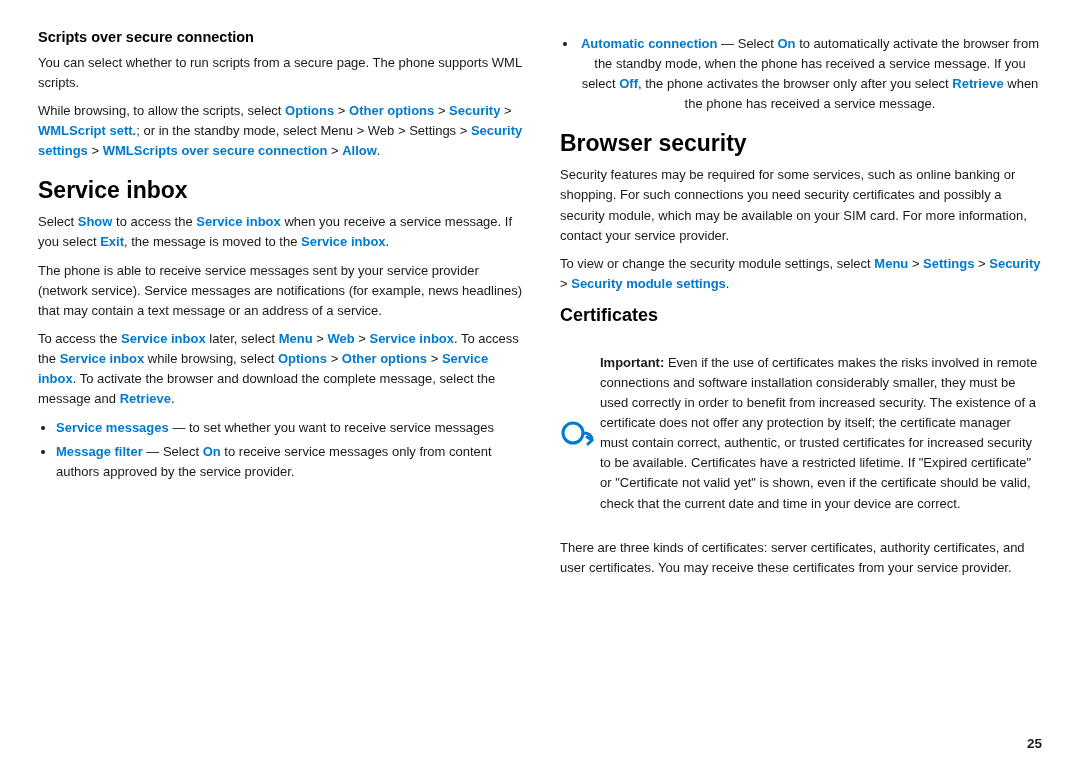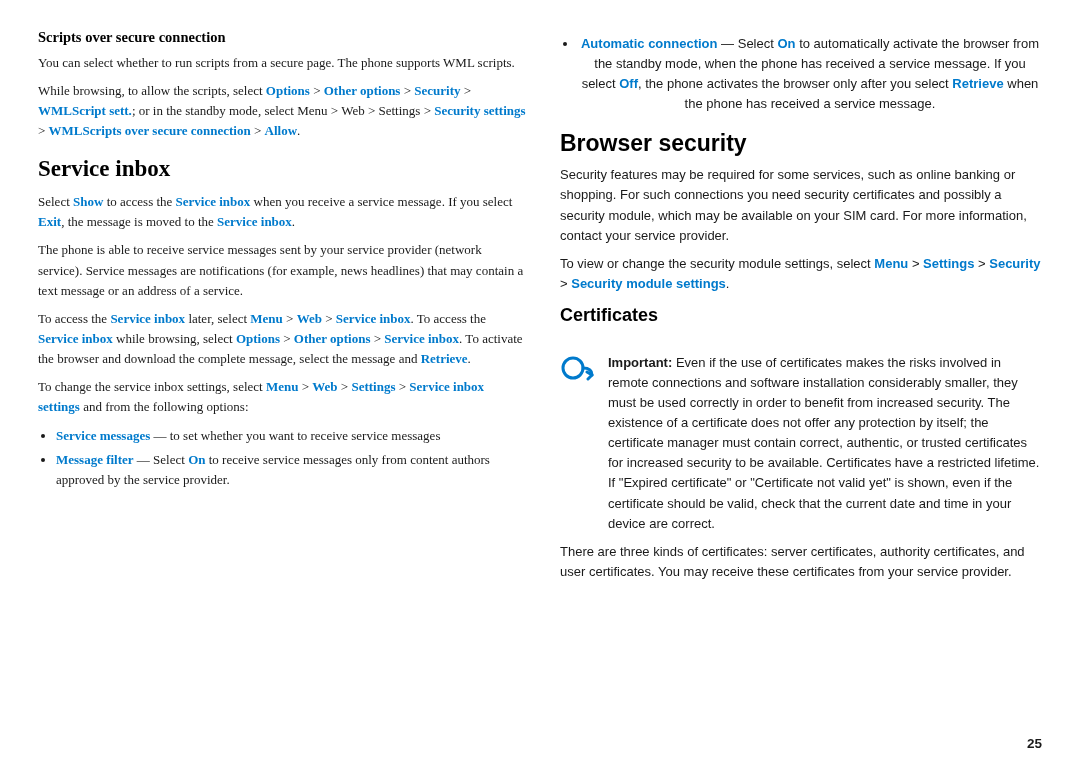--- a/index.html
+++ b/index.html
@@ -15,21 +15,20 @@
     .page {
       display: flex;
       width: 1080px;
       height: 779px;
       padding: 28px 38px 28px 38px;
       gap: 32px;
     }
     .left-col {
       flex: 0 0 490px;
       max-width: 490px;
-      font-family: Liberation Serif, serif;
     }
     .right-col {
       flex: 1;
     }
     h2 {
       font-size: 19px;
       font-weight: 700;
       margin-bottom: 8px;
       color: #000;
       line-height: 1.25;
@@ -68,23 +67,23 @@
     .page-number {
       position: absolute;
       bottom: 28px;
       right: 38px;
       font-size: 13.5px;
       font-weight: 700;
       color: #1a1a1a;
     }
     .cert-para {
       display: flex;
-      align-items: flex-start;
-      gap: 12px;
-      margin-bottom: 8px;
+      align-items: center;
+      gap: 4px;
+      margin-bottom: 24px;
     }
     .cert-icon-wrap {
       flex-shrink: 0;
       width: 36px;
       margin-top: 2px;
     }
   </style>
 </head>
 <body>
 
@@ -98,23 +97,20 @@
       <span>While browsing, to allow the scripts, select </span><span class="blue bold">Options</span><span> &gt; </span><span class="blue bold">Other options</span><span> &gt; </span><span class="blue bold">Security</span><span> &gt; </span><span class="blue bold">WMLScript sett.</span><span>; or in the standby mode, select Menu &gt; Web &gt; Settings &gt; </span><span class="blue bold">Security settings</span><span> &gt; </span><span class="blue bold">WMLScripts over secure connection</span><span> &gt; </span><span class="blue bold">Allow</span><span>.</span>
     </p>
 
     <h2 class="section-title">Service inbox</h2>
     <p>
       <span>Select </span><span class="blue bold">Show</span><span> to access the </span><span class="blue bold">Service inbox</span><span> when you receive a service message. If you select </span><span class="blue bold">Exit</span><span>, the message is moved to the </span><span class="blue bold">Service inbox</span><span>.</span>
     </p>
     <p>The phone is able to receive service messages sent by your service provider (network service). Service messages are notifications (for example, news headlines) that may contain a text message or an address of a service.</p>
     <p>
       <span>To access the </span><span class="blue bold">Service inbox</span><span> later, select </span><span class="blue bold">Menu</span><span> &gt; </span><span class="blue bold">Web</span><span> &gt; </span><span class="blue bold">Service inbox</span><span>. To access the </span><span class="blue bold">Service inbox</span><span> while browsing, select </span><span class="blue bold">Options</span><span> &gt; </span><span class="blue bold">Other options</span><span> &gt; </span><span class="blue bold">Service</span><span class="blue bold"> inbox</span><span>. To activate the browser and download the complete message, select the message and </span><span class="blue bold">Retrieve</span><span>.</span>
-    </p>
-    <p>
-      <span>To change the service inbox settings, select </span><span class="blue bold">Menu</span><span> &gt; </span><span class="blue bold">Web</span><span> &gt; </span><span class="blue bold">Settings</span><span> &gt; </span><span class="blue bold">Service inbox settings</span><span> and from the following options:</span>
     </p>
     <ul>
       <li>
         <span class="blue bold">Service messages</span><span> — to set whether you want to receive service messages</span>
       </li>
       <li>
         <span class="blue bold">Message filter</span><span> — Select </span><span class="blue bold">On</span><span> to receive service messages only from content authors approved by the service provider.</span>
       </li>
     </ul>
   </div>

